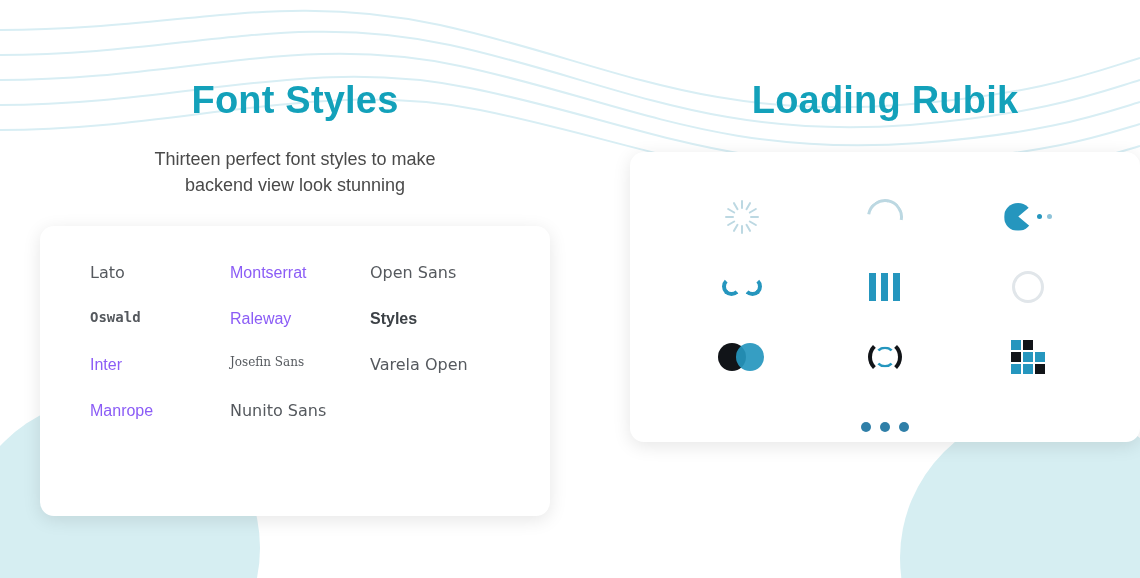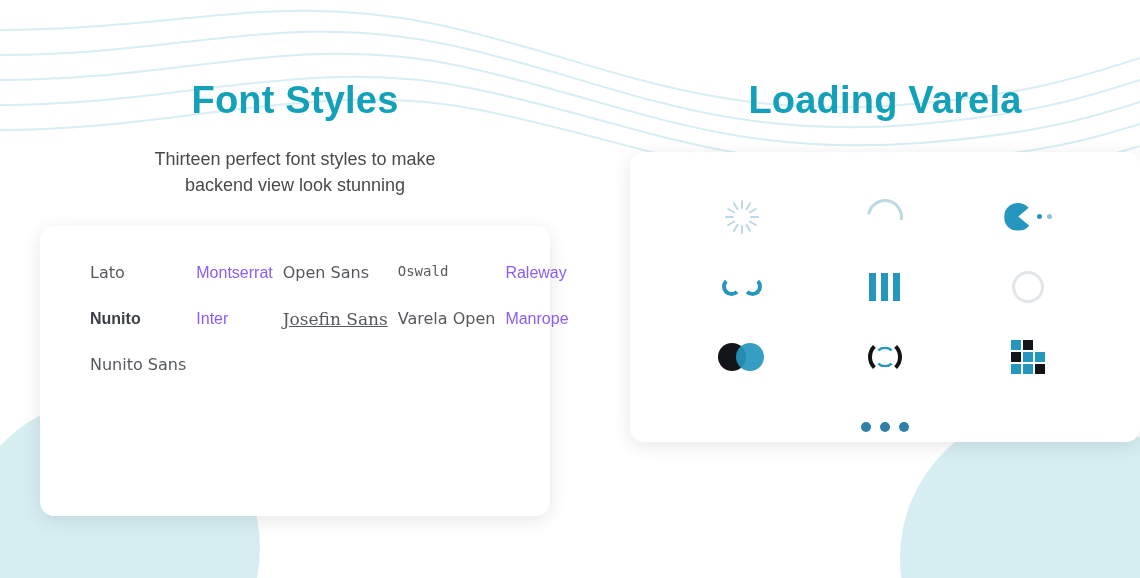--- a/index.html
+++ b/index.html
@@ -86,35 +86,35 @@
     border-radius: 14px;
     box-shadow: 0 4px 18px rgba(0,0,0,0.10);
     box-sizing: border-box;
     position: relative;
   }
 
   
   .font-grid {
     padding: 38px 50px 0 50px;
     display: grid;
-    grid-template-columns: 1fr 1fr 1fr 1fr 1fr;
+    grid-template-columns: 1fr 1fr 1fr;
     grid-auto-rows: 46px;
     text-align: left;
     column-gap: 10px;
   }
   .font-item {
     font-size: 16px;
     color: #55595e;
     line-height: 1.1;
     white-space: nowrap;
   }
   .f-bold { font-weight: bold; color: #3c4146; }
   .f-light { color: #8b5cf6; }
-  .f-serifish { font-family: "DejaVu Serif", serif; font-size: 17px; text-decoration: underline; }
-  .f-mono { font-family: "DejaVu Sans Mono", monospace; font-size: 14px; font-weight: normal; }
+  .f-serifish { font-family: "DejaVu Serif", serif; font-size: 12px; }
+  .f-mono { font-family: "DejaVu Sans Mono", monospace; font-size: 14px; font-weight: bold; }
   .f-dejavu { font-family: "DejaVu Sans", sans-serif; }
 
   
   .loader-grid {
     padding: 30px 40px 0 40px;
     display: grid;
     grid-template-columns: 1fr 1fr 1fr;
     grid-auto-rows: 70px;
     justify-items: center;
     align-items: center;
@@ -244,34 +244,34 @@
 
     <div class="card">
       <div class="font-grid">
         <div class="font-item f-dejavu">Lato</div>
         <div class="font-item f-light">Montserrat</div>
         <div class="font-item f-dejavu">Open Sans</div>
 
         <div class="font-item f-mono">Oswald</div>
         <div class="font-item f-light">Raleway</div>
 
-        <div class="font-item f-bold">Nunito</div>
+        <div class="font-item f-bold">Styles</div>
         <div class="font-item f-light">Inter</div>
 
         <div class="font-item f-serifish">Josefin Sans</div>
         <div class="font-item f-dejavu">Varela Open</div>
         <div class="font-item f-light">Manrope</div>
 
         <div class="font-item f-dejavu">Nunito Sans</div>
       </div>
     </div>
   </div>
 
   <div class="col">
-    <h1 class="heading">Loading Varela</h1>
+    <h1 class="heading">Loading Rubik</h1>
 
     <div class="card">
       <div class="loader-grid">
 
         <div class="loader-cell">
           <div class="spin-lines">
             <i style="transform:rotate(0deg)"></i>
             <i style="transform:rotate(30deg)"></i>
             <i style="transform:rotate(60deg)"></i>
             <i style="transform:rotate(90deg)"></i>

